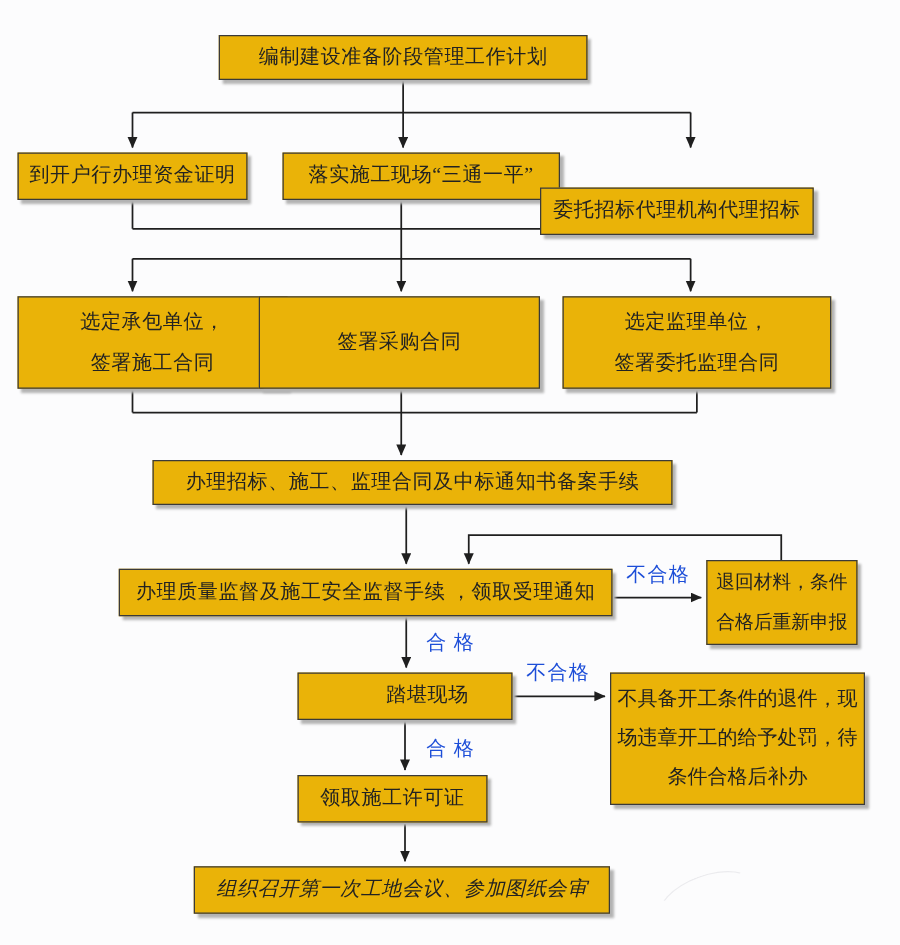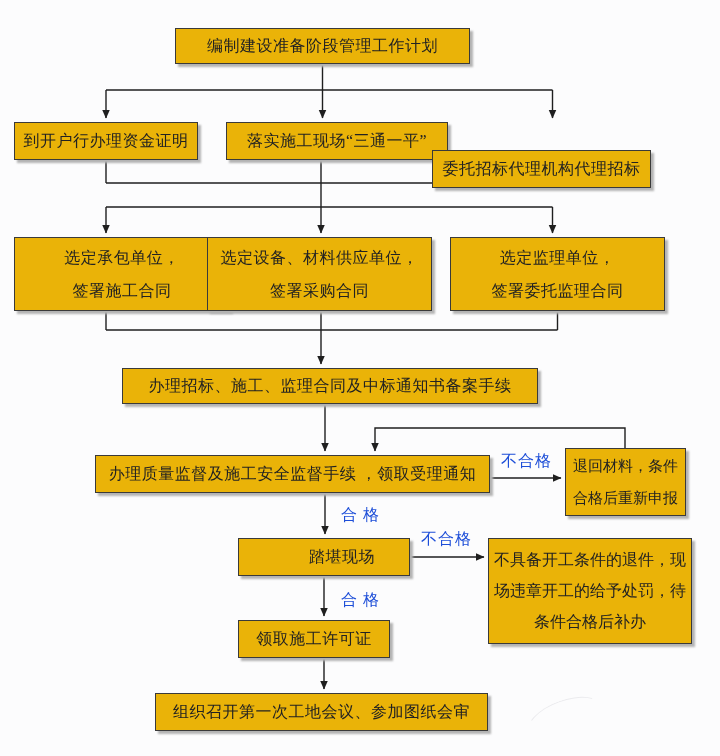--- a/index.html
+++ b/index.html
@@ -130,21 +130,20 @@
   <div class="node" style="left:432px; top:122px; width:219px; height:38px;margin-top:28px;">
     <span class="line">委托招标代理机构代理招标</span>
   </div>
 
   <div class="node gap2" style="left:14px; top:237px; width:216px; height:74px;">
     <span class="line">选定承包单位，</span>
     <span class="line">签署施工合同</span>
   </div>
 
   <div class="node gap2" style="left:207px; top:237px; width:225px; height:74px;">
-    <span class="line">选定设备、材料供应单位，</span>
     <span class="line">签署采购合同</span>
   </div>
 
   <div class="node gap2" style="left:450px; top:237px; width:215px; height:74px;font-family:Liberation Serif, serif;">
     <span class="line">选定监理单位，</span>
     <span class="line">签署委托监理合同</span>
   </div>
 
   <div class="node" style="left:122px; top:368px; width:416px; height:36px;">
     <span class="line">办理招标、施工、监理合同及中标通知书备案手续</span>
@@ -166,21 +165,21 @@
   <div class="node gap3" style="left:488px; top:538px; width:204px; height:106px; letter-spacing:0;">
     <span class="line">不具备开工条件的退件，现</span>
     <span class="line">场违章开工的给予处罚，待</span>
     <span class="line">条件合格后补办</span>
   </div>
 
   <div class="node" style="left:238px; top:620px; width:152px; height:38px;">
     <span class="line">领取施工许可证</span>
   </div>
 
-  <div class="node" style="left:155px; top:693px; width:333px; height:38px;">
+  <div class="node" style="left:155px; top:693px; width:333px; height:38px;font-style:italic;">
     <span class="line">组织召开第一次工地会议、参加图纸会审</span>
   </div>
 
   <div class="edge-label" style="left:501px; top:453px;">不合格</div>
 
   <div class="edge-label" style="left:341px; top:507px;">合 格</div>
 
   <div class="edge-label" style="left:421px; top:531px;">不合格</div>
 
   <div class="edge-label" style="left:341px; top:592px;">合 格</div>

